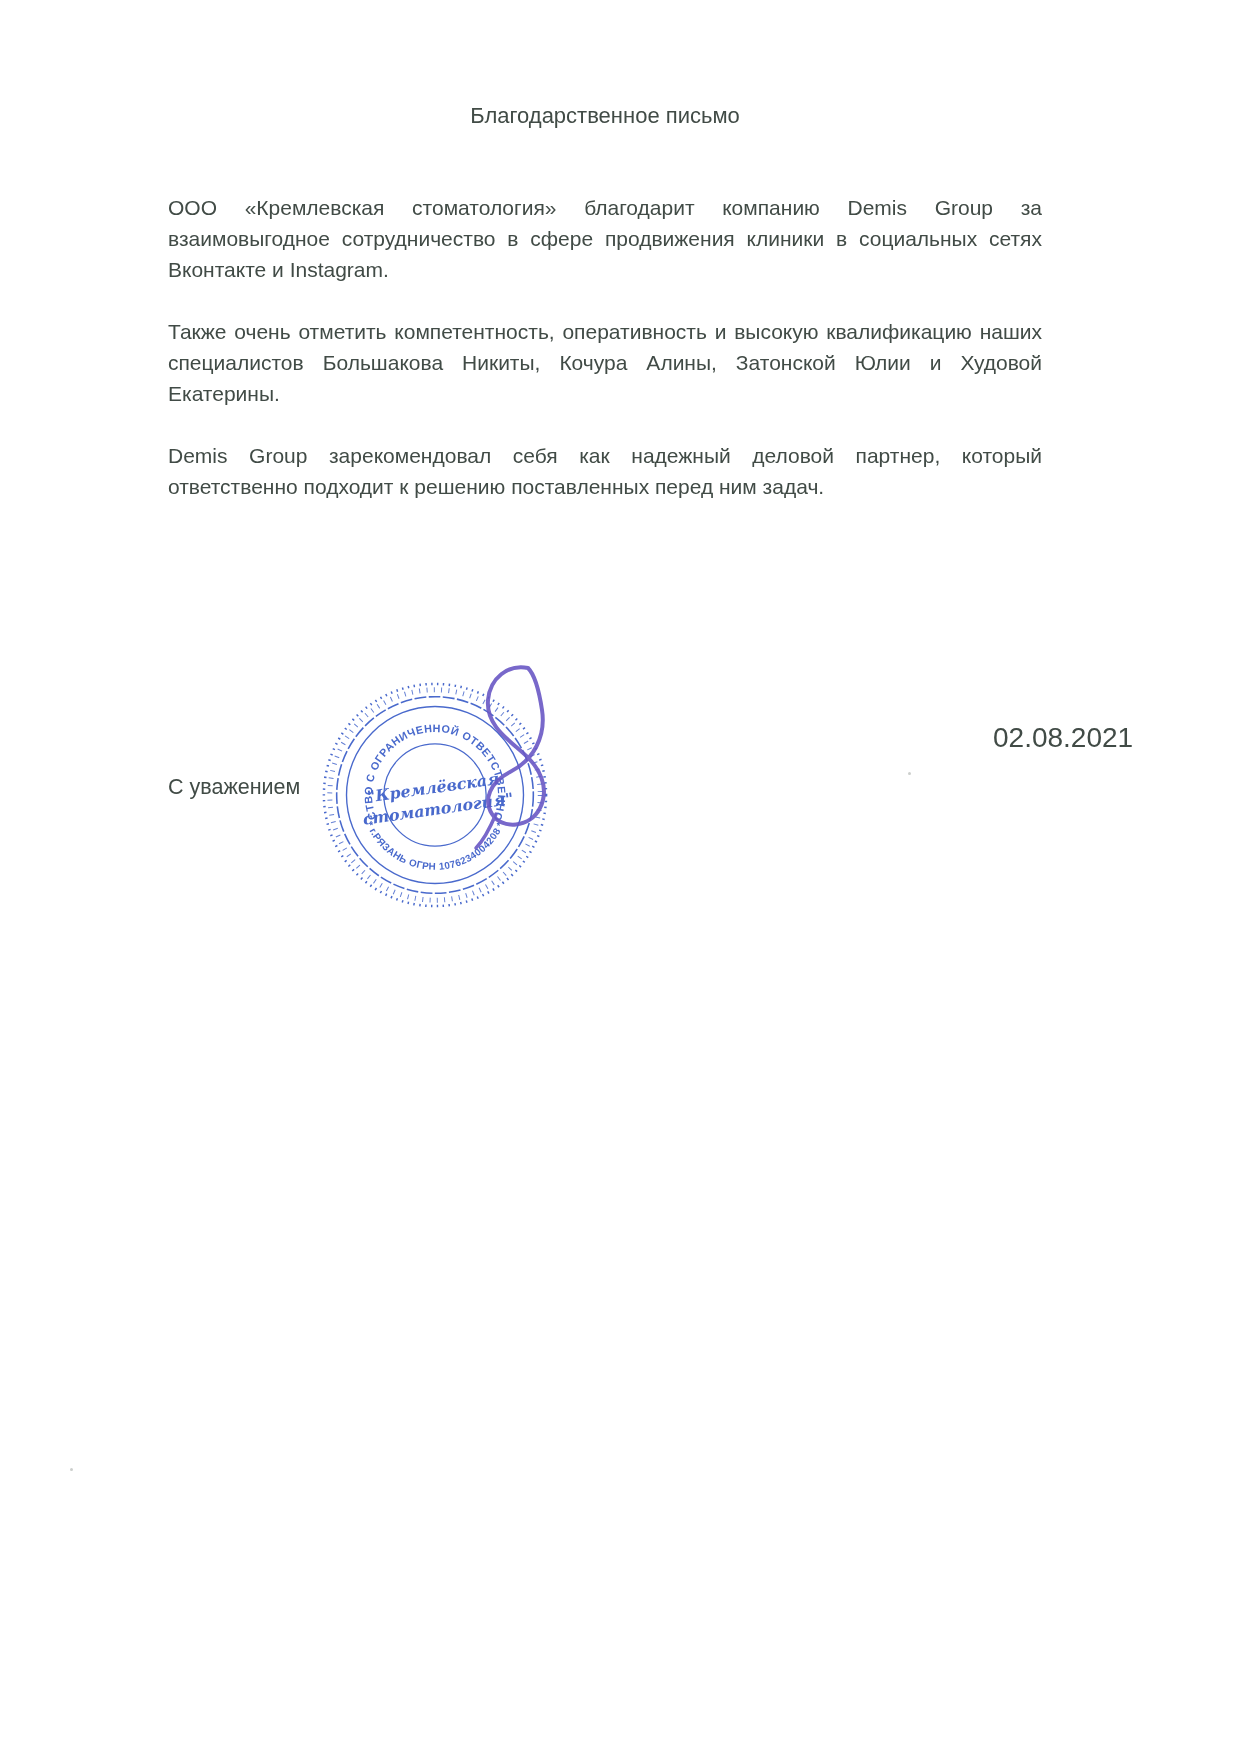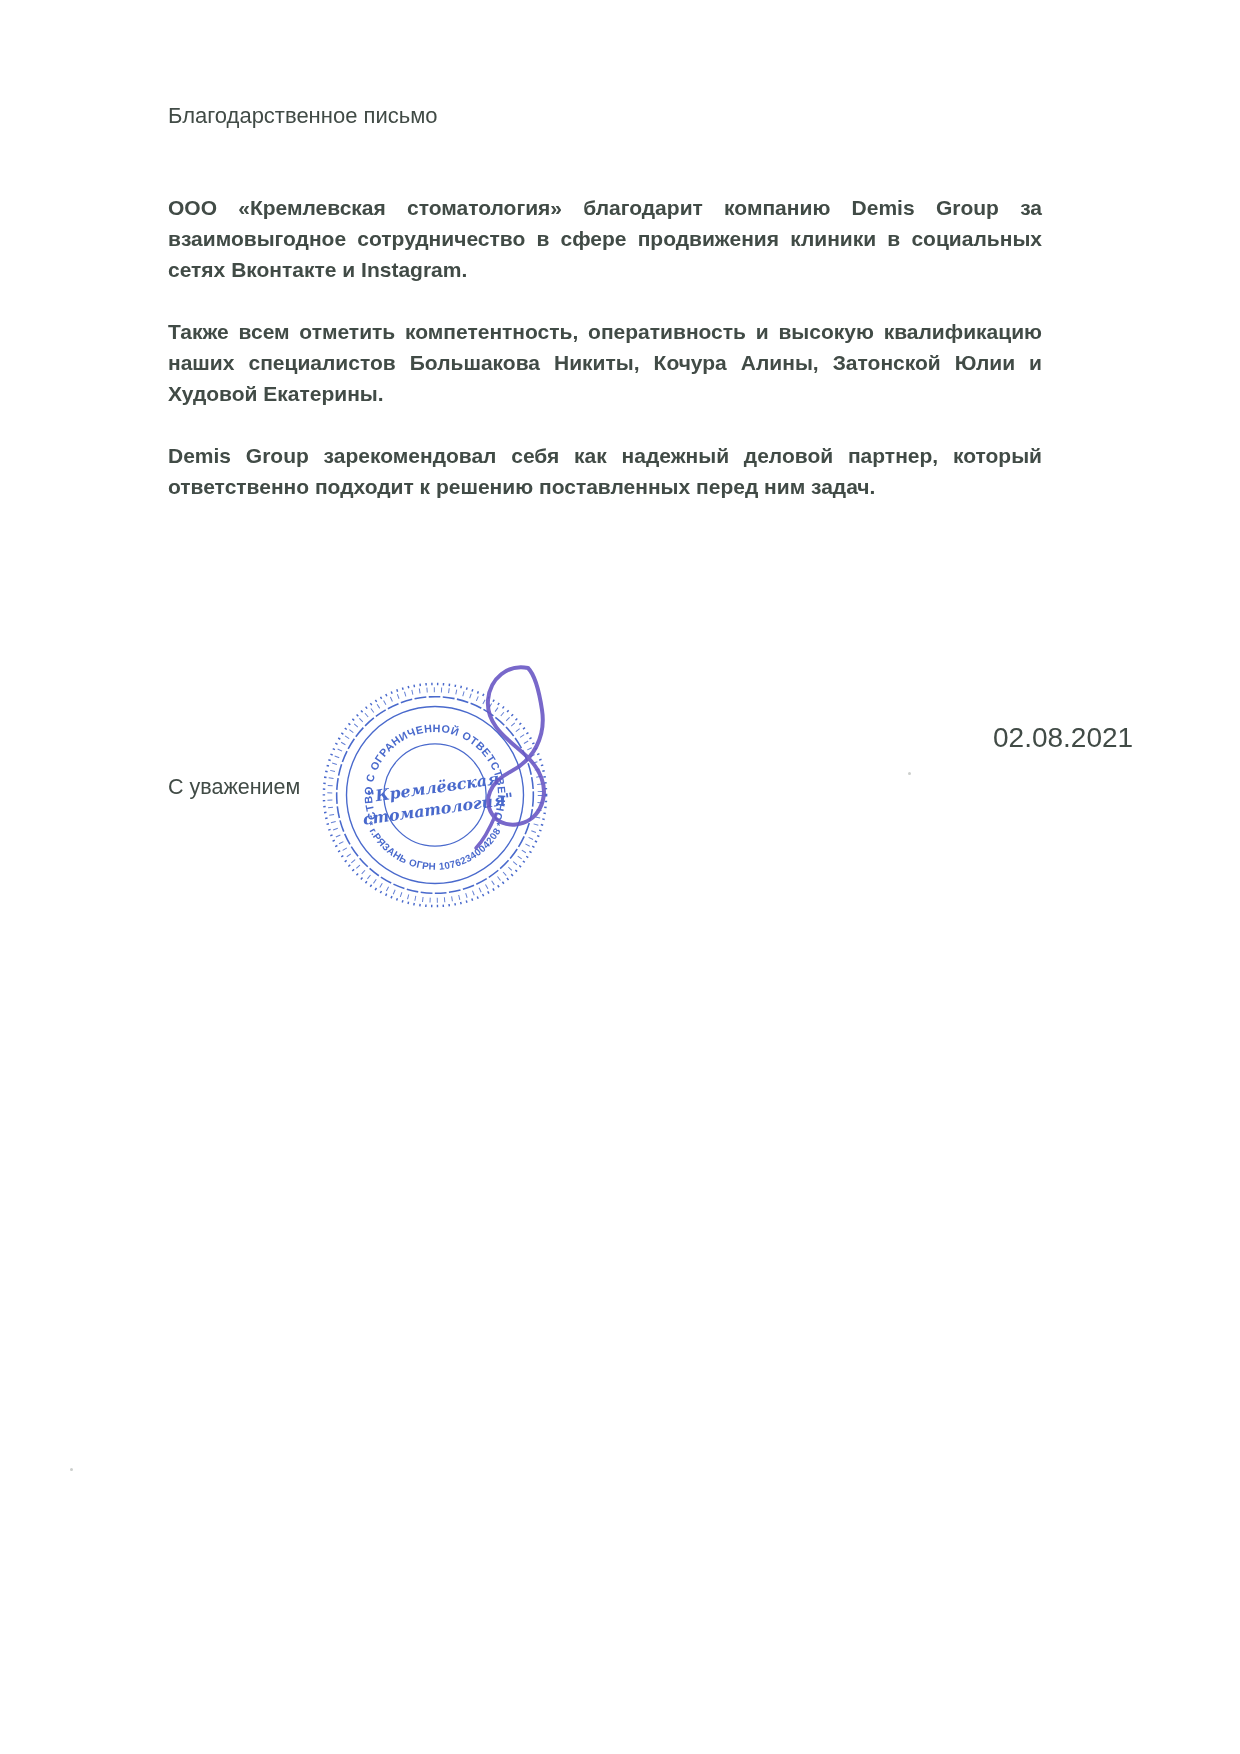--- a/index.html
+++ b/index.html
@@ -11,29 +11,29 @@
     background: #ffffff;
     overflow: hidden;
     font-family: "Liberation Sans", sans-serif;
     color: #414b46;
   }
   .doc-title {
     position: absolute;
     top: 103px;
     left: 168px;
     width: 874px;
+    text-align: center;
     font-size: 22px;
     color: #414b46;
   }
   .body-text {
     position: absolute;
     top: 192px;
     left: 168px;
     width: 874px;
-    font-weight: bold;
   }
   .body-text p {
     font-size: 21px;
     line-height: 31px;
     text-align: justify;
     margin-bottom: 31px;
     color: #414b46;
   }
   .closing {
     position: absolute;
@@ -89,21 +89,21 @@
 </style>
 </head>
 <body>
 
 <div class="page">
 
   <div class="doc-title">Благодарственное письмо</div>
 
   <div class="body-text">
     <p>ООО «Кремлевская стоматология» благодарит компанию Demis Group за взаимовыгодное сотрудничество в сфере продвижения клиники в социальных сетях Вконтакте и Instagram.</p>
-    <p>Также всем отметить компетентность, оперативность и высокую квалификацию наших специалистов Большакова Никиты, Кочура Алины, Затонской Юлии и Худовой Екатерины.</p>
+    <p>Также очень отметить компетентность, оперативность и высокую квалификацию наших специалистов Большакова Никиты, Кочура Алины, Затонской Юлии и Худовой Екатерины.</p>
     <p>Demis Group зарекомендовал себя как надежный деловой партнер, который ответственно подходит к решению поставленных перед ним задач.</p>
   </div>
 
   <div class="stamp-wrap">
     <svg width="236" height="236" viewBox="0 0 240 240">
 
       <circle cx="120" cy="120" r="113" fill="none" stroke-width="2.5" stroke-dasharray="1.5 4.5" stroke="#3a5dc8"></circle>
       <circle cx="120" cy="120" r="107" fill="none" stroke-width="5" stroke-dasharray="1 6.5" opacity="0.85" stroke="#3a5dc8"></circle>
       <circle cx="120" cy="120" r="100" fill="none" stroke-width="1.6" stroke-dasharray="12 2.5" stroke="#3a5dc8"></circle>
       <circle cx="120" cy="120" r="90" fill="none" stroke-width="1.4" stroke="#3a5dc8"></circle>

